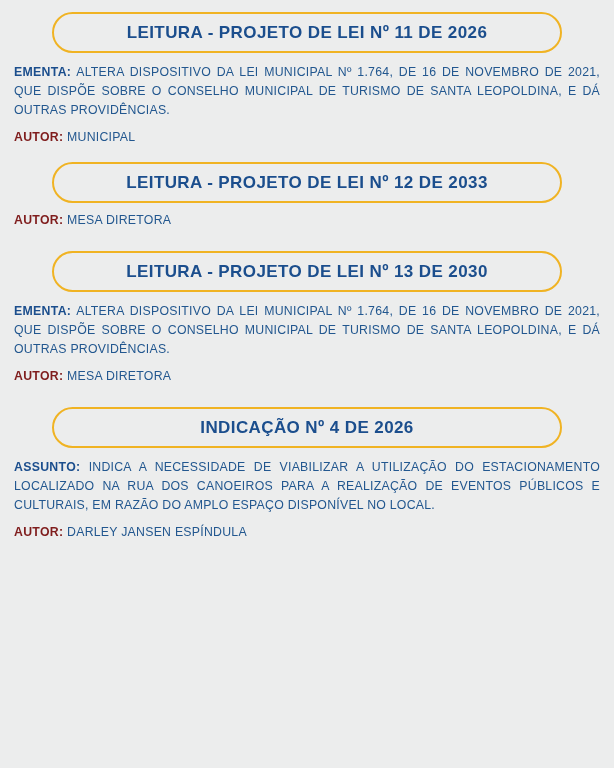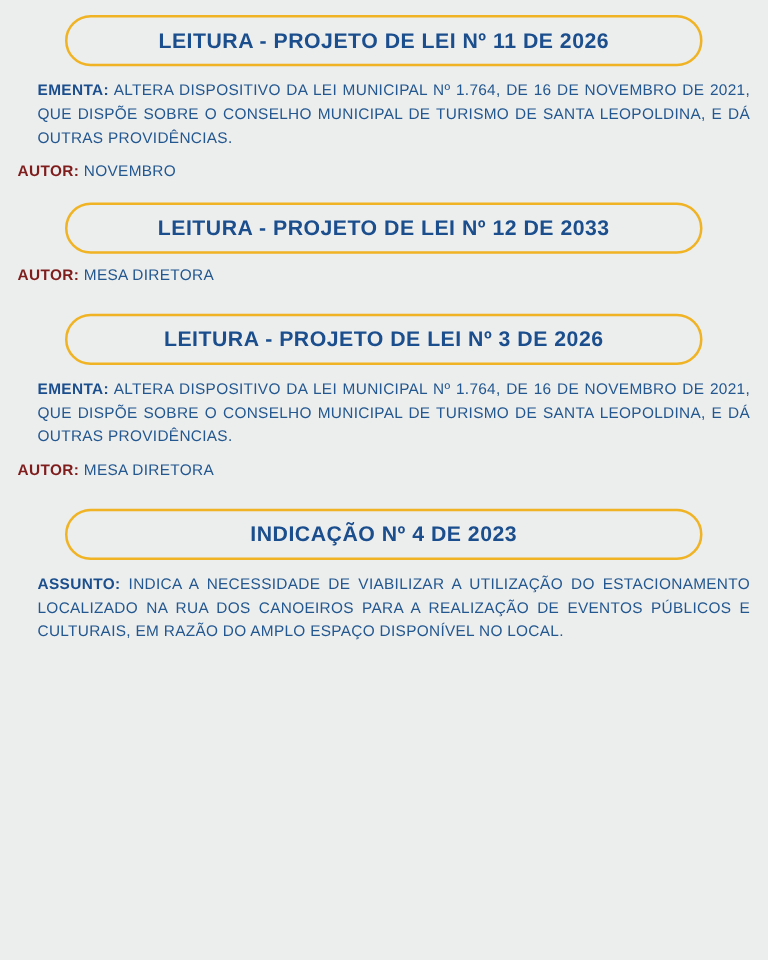--- a/index.html
+++ b/index.html
@@ -41,21 +41,21 @@
     padding: 9px 20px 8px 20px;
     box-sizing: border-box;
     width: 510px;
   }
   .body-text {
     font-size: 12.3px;
     line-height: 1.55;
     color: #22578f;
     text-align: justify;
     letter-spacing: 0.25px;
-    margin: 0 0 10px 16px;
+    margin: 0 0 10px 0;
   }
   .body-text .lbl {
     font-weight: bold;
     color: #1b4e8d;
     letter-spacing: 0.3px;
   }
   .autor {
     font-size: 12.3px;
     color: #22578f;
     letter-spacing: 0.25px;
@@ -77,57 +77,61 @@
   <div class="item">
     <div class="pill-row">
       <div class="pill">LEITURA - PROJETO DE LEI Nº 11 DE 2026</div>
     </div>
     <p class="body-text">
       <span class="lbl">EMENTA:</span>
       <span>ALTERA DISPOSITIVO DA LEI MUNICIPAL Nº 1.764, DE 16 DE NOVEMBRO DE 2021, QUE DISPÕE SOBRE O CONSELHO MUNICIPAL DE TURISMO DE SANTA LEOPOLDINA, E DÁ OUTRAS PROVIDÊNCIAS.</span>
     </p>
     <p class="autor">
       <span class="lbl">AUTOR:</span>
-      <span>NOVEMBRO</span>
+      <span>MUNICIPAL</span>
     </p>
   </div>
 
   <div class="gap-a"></div>
 
   <div class="item">
     <div class="pill-row">
       <div class="pill">LEITURA - PROJETO DE LEI Nº 12 DE 2033</div>
     </div>
     <p class="autor">
       <span class="lbl">AUTOR:</span>
       <span>MESA DIRETORA</span>
     </p>
   </div>
 
   <div class="gap-b"></div>
 
   <div class="item">
     <div class="pill-row">
-      <div class="pill">LEITURA - PROJETO DE LEI Nº 3 DE 2026</div>
+      <div class="pill">LEITURA - PROJETO DE LEI Nº 13 DE 2030</div>
     </div>
     <p class="body-text">
       <span class="lbl">EMENTA:</span>
       <span>ALTERA DISPOSITIVO DA LEI MUNICIPAL Nº 1.764, DE 16 DE NOVEMBRO DE 2021, QUE DISPÕE SOBRE O CONSELHO MUNICIPAL DE TURISMO DE SANTA LEOPOLDINA, E DÁ OUTRAS PROVIDÊNCIAS.</span>
     </p>
     <p class="autor">
       <span class="lbl">AUTOR:</span>
       <span>MESA DIRETORA</span>
     </p>
   </div>
 
   <div class="gap-b"></div>
 
   <div class="item">
     <div class="pill-row">
-      <div class="pill">INDICAÇÃO Nº 4 DE 2023</div>
+      <div class="pill">INDICAÇÃO Nº 4 DE 2026</div>
     </div>
     <p class="body-text">
       <span class="lbl">ASSUNTO:</span>
       <span>INDICA A NECESSIDADE DE VIABILIZAR A UTILIZAÇÃO DO ESTACIONAMENTO LOCALIZADO NA RUA DOS CANOEIROS PARA A REALIZAÇÃO DE EVENTOS PÚBLICOS E CULTURAIS, EM RAZÃO DO AMPLO ESPAÇO DISPONÍVEL NO LOCAL.</span>
+    </p>
+    <p class="autor">
+      <span class="lbl">AUTOR:</span>
+      <span>DARLEY JANSEN ESPÍNDULA</span>
     </p>
   </div>
 
 </div>
 
 </body></html>

